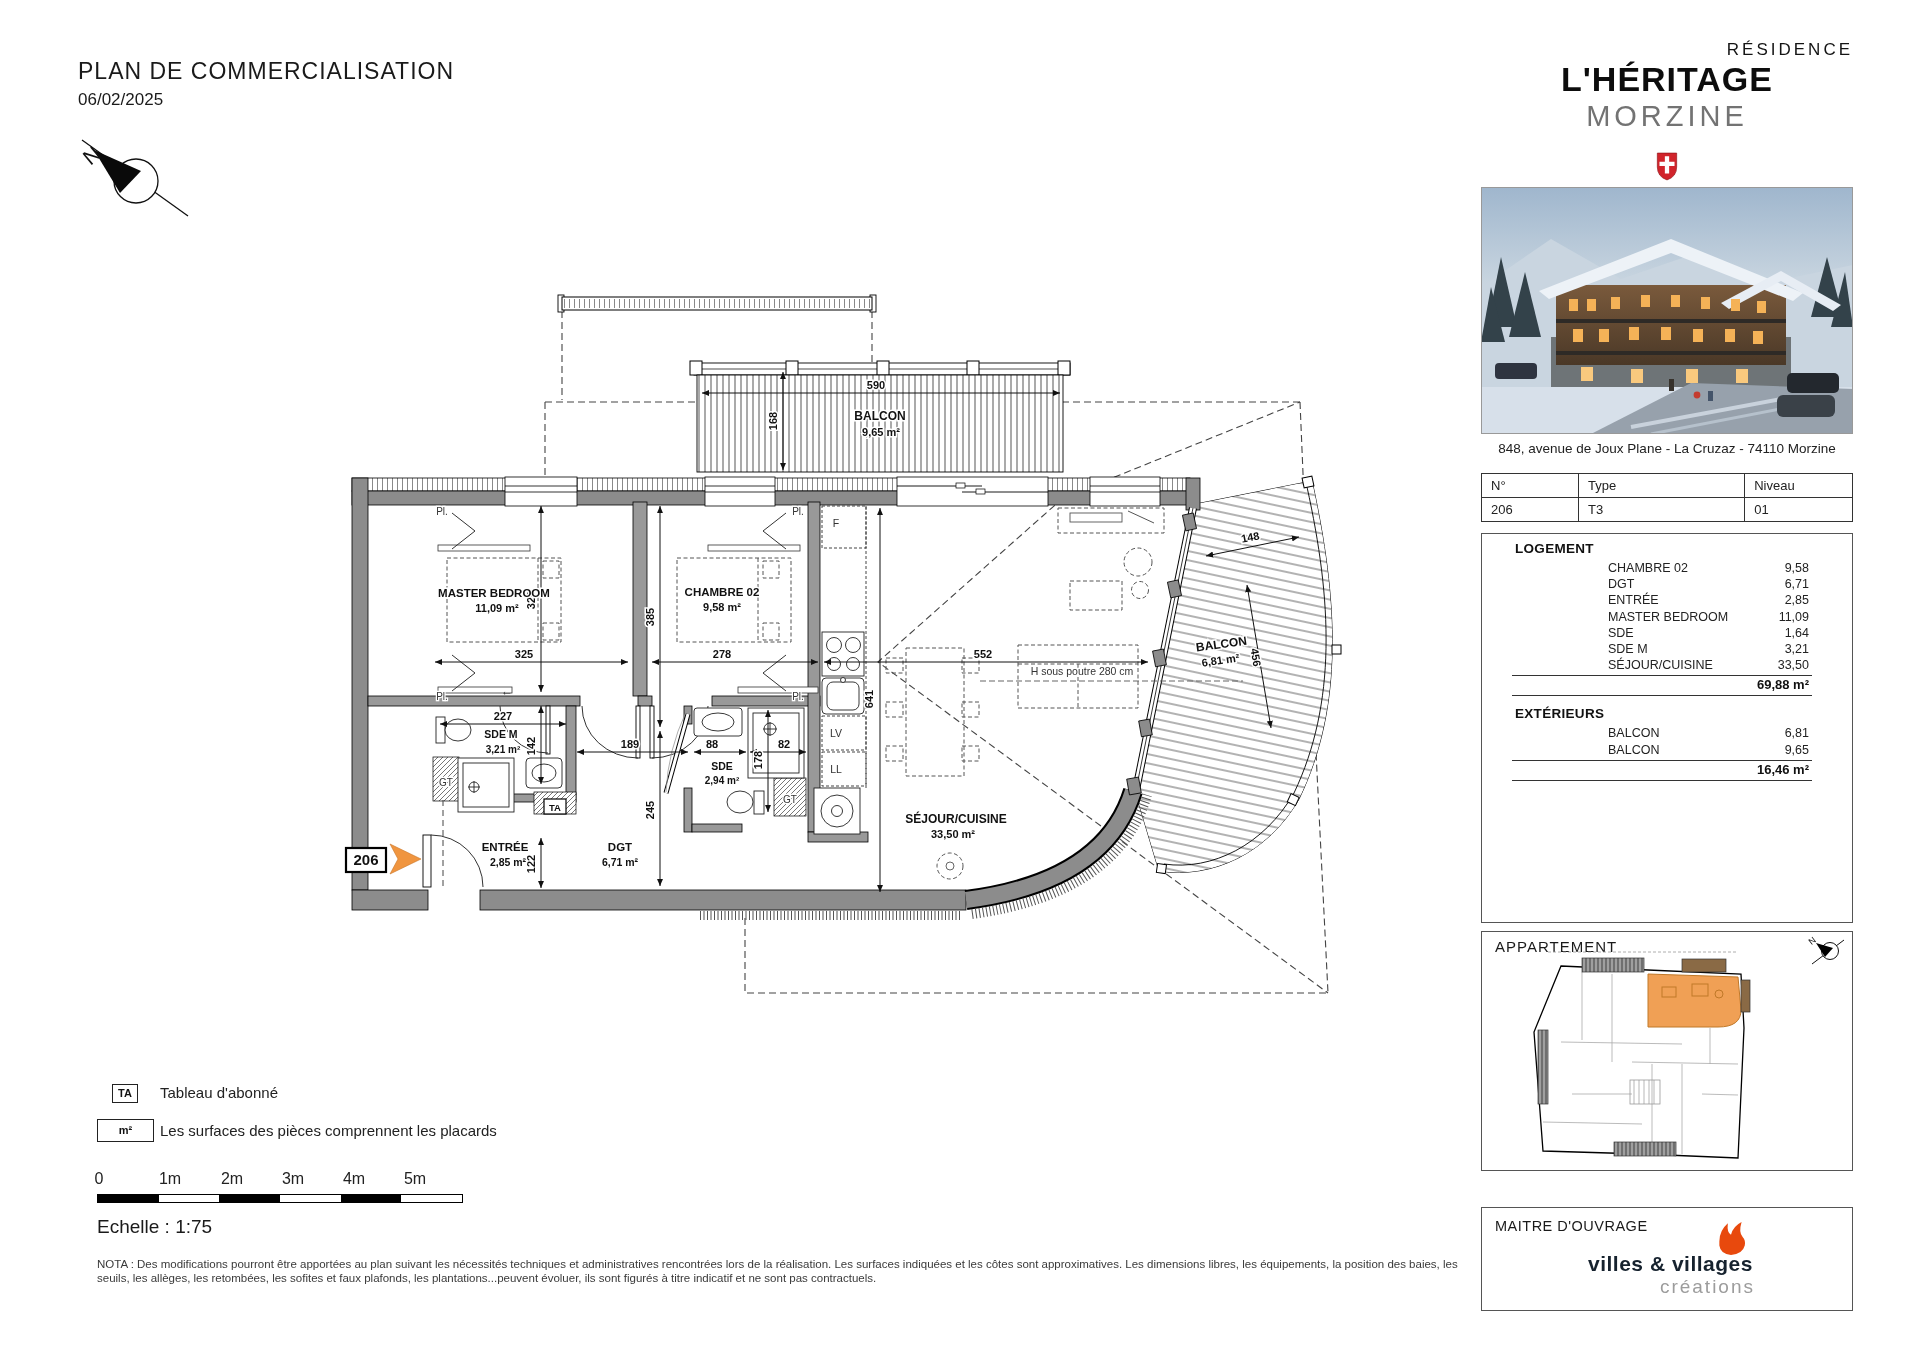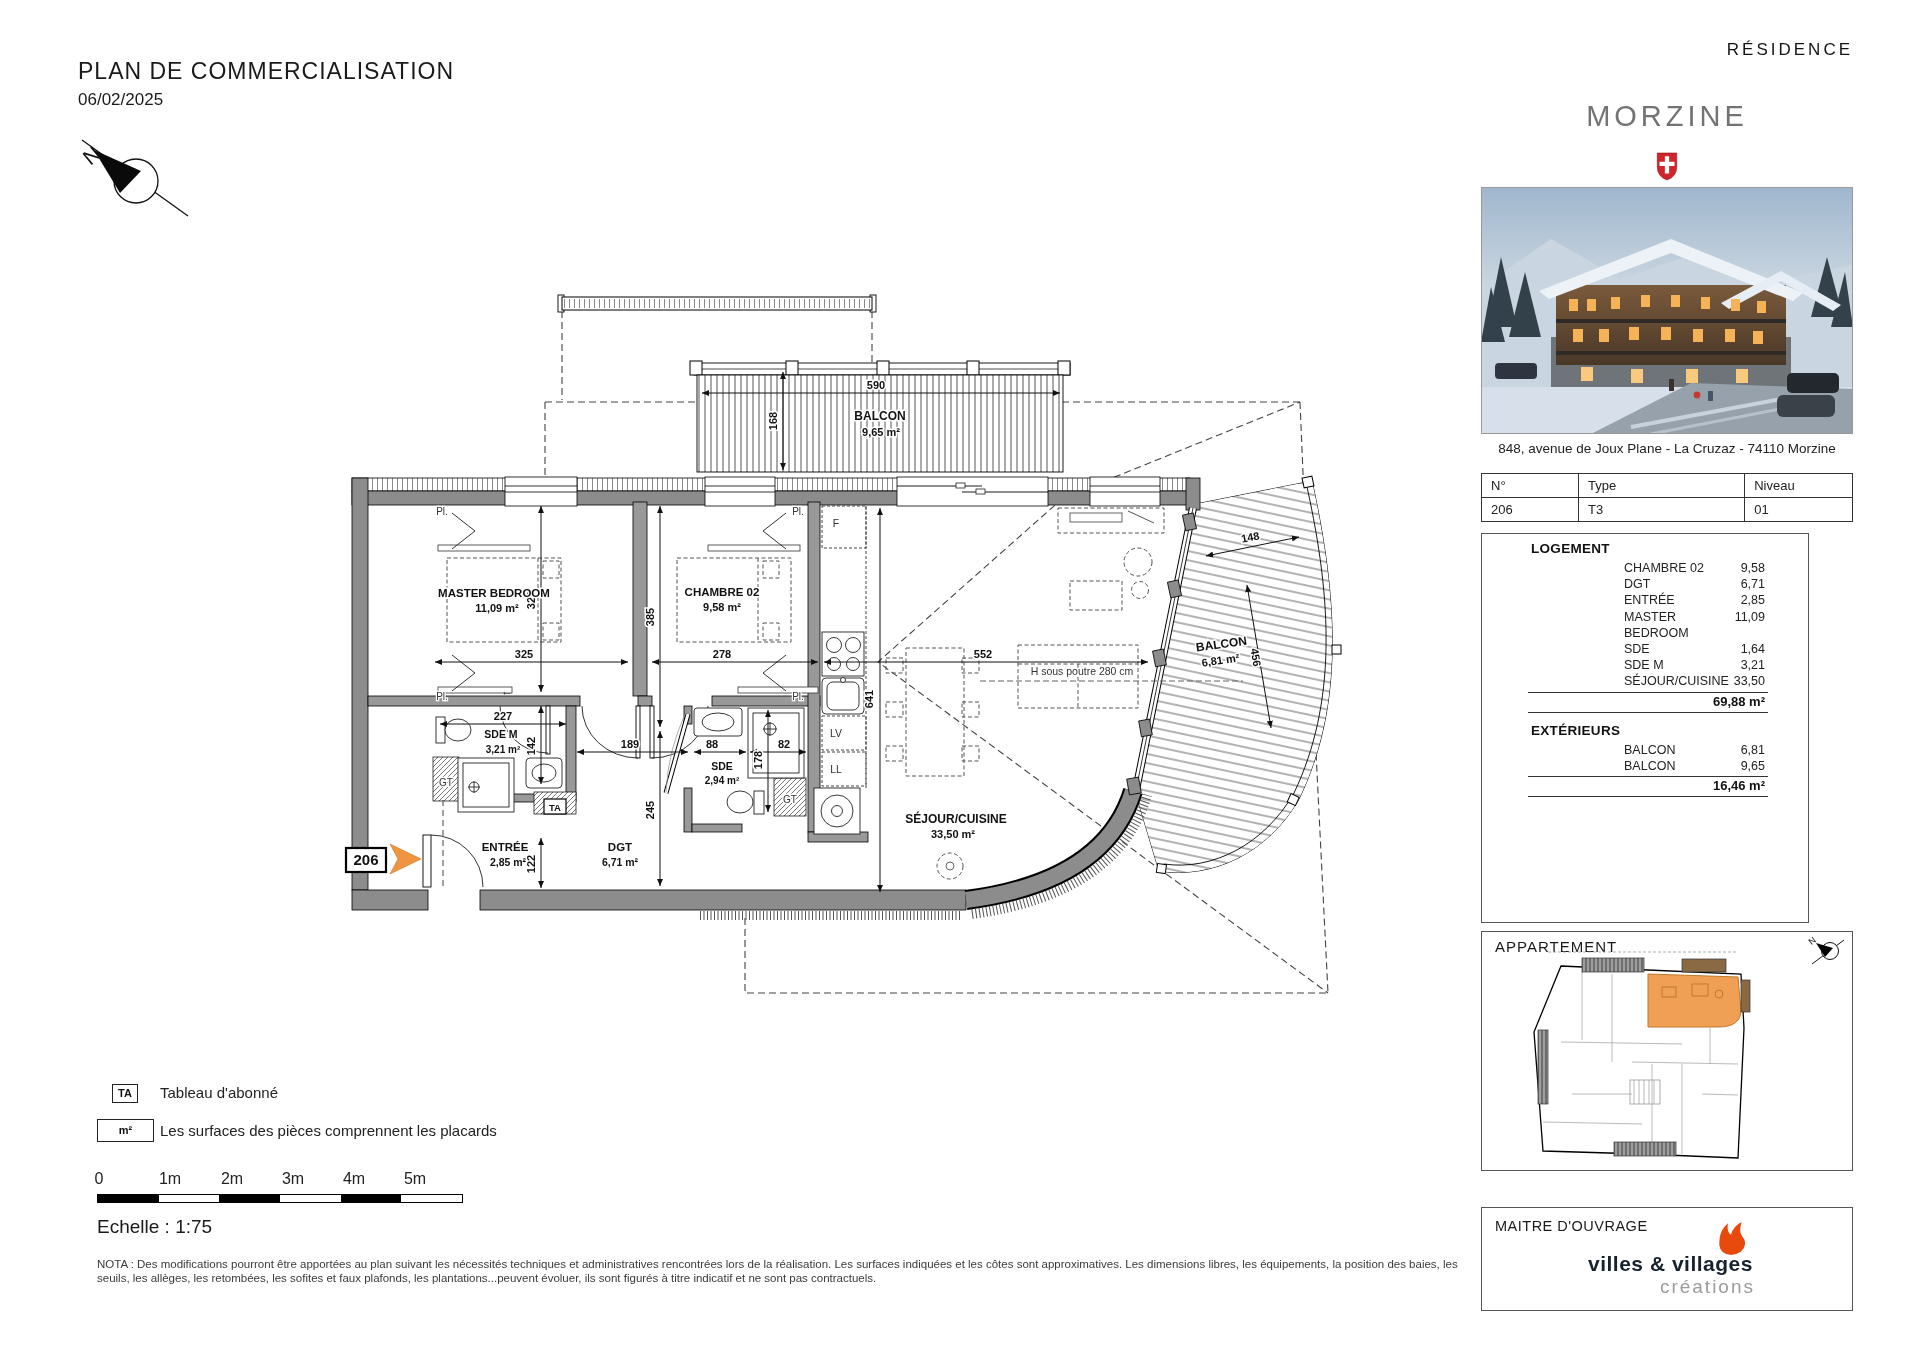--- a/index.html
+++ b/index.html
@@ -11,21 +11,21 @@
   .date{left:78px;top:90px;font-size:17px;color:#1a1a1a;}
   
   .sb-box{border:1.5px solid #555;background:#fff;box-sizing:border-box;}
   .brand1{left:1481px;top:40px;width:372px;text-align:right;font-size:17px;letter-spacing:3px;color:#141414;}
   .brand2{left:1481px;top:60px;width:372px;text-align:center;font-size:34px;font-weight:bold;letter-spacing:1px;color:#0d0d0d;}
   .brand3{left:1481px;top:100px;width:372px;text-align:center;font-size:29px;letter-spacing:4px;color:#737373;}
   .addr{left:1481px;top:441px;width:372px;text-align:center;font-size:13.5px;color:#222;}
   table.unit{position:absolute;left:1481px;top:473px;width:372px;border-collapse:collapse;}
   table.unit td{border:1.5px solid #333;font-size:13px;padding:2px 0 2px 9px;height:19px;color:#222;}
   .c1{width:93px;} .c2{width:168px;} .c3{width:103px;}
-  .logbox{left:1481px;top:533px;width:328px;height:390px;padding-left:16px;}
+  .logbox{left:1481px;top:533px;width:372px;height:390px;}
   .sect-title{font-size:13.5px;font-weight:bold;color:#111;margin:7px 0 4px 33px;letter-spacing:.3px;}
   .rowline{display:flex;justify-content:space-between;margin:0 43px 0 126px;font-size:12.5px;line-height:16.2px;color:#222;}
   .rule{border-top:1.5px solid #333;margin:2px 40px 0 30px;}
   .tot{text-align:right;padding-right:43px;font-size:13px;font-weight:bold;line-height:17px;}
   .aptbox{left:1481px;top:931px;width:372px;height:240px;}
   .apt-title{position:absolute;left:13px;top:6px;font-size:15px;letter-spacing:1px;color:#1a1a1a;}
   .mobox{left:1481px;top:1207px;width:372px;height:104px;}
   .mo-title{position:absolute;left:13px;top:10px;font-size:14.5px;letter-spacing:.5px;color:#1a1a1a;}
   .vv-name{position:absolute;left:106px;top:44px;font-size:21px;font-weight:bold;color:#16222e;letter-spacing:.5px;}
   .vv-sub{position:absolute;left:106px;top:68px;width:167px;text-align:right;font-size:19px;color:#9c9c9c;letter-spacing:2px;}
@@ -359,20 +359,21 @@
     </g>
 
     <g>
       <path d="M 390 844 L 421 859 L 390 874 L 398 859 Z" fill="#F0953F" stroke="#c97626" stroke-width="0.6"></path>
       <rect x="346" y="848" width="40" height="24" fill="#fff" stroke="#000" stroke-width="2.2"></rect>
       <text x="366" y="865" font-size="15" font-weight="bold" text-anchor="middle" fill="#111">206</text>
     </g>
   </svg>
 
   <div class="abs brand1">RÉSIDENCE</div>
+  <div class="abs brand2">L'HÉRITAGE</div>
   <div class="abs brand3">MORZINE</div>
   <svg class="abs" style="left:1655px;top:152px;" width="24" height="29" viewBox="0 0 22 27">
     <path d="M2 1 H20 V14 Q20 23 11 26 Q2 23 2 14 Z" fill="#D1242B" stroke="#8e1318" stroke-width="0.6"></path>
     <path d="M9 4 h4 v5 h5 v4 h-5 v7 h-4 v-7 H4 v-4 h5 z" fill="#fff"></path>
   </svg>
 
   <svg class="abs" style="left:1481px;top:187px;" width="372" height="247" viewBox="0 0 372 247">
     <defs>
       <linearGradient id="sky" x1="0" y1="0" x2="0" y2="1">
         <stop offset="0" stop-color="#9fb6cd"></stop>

